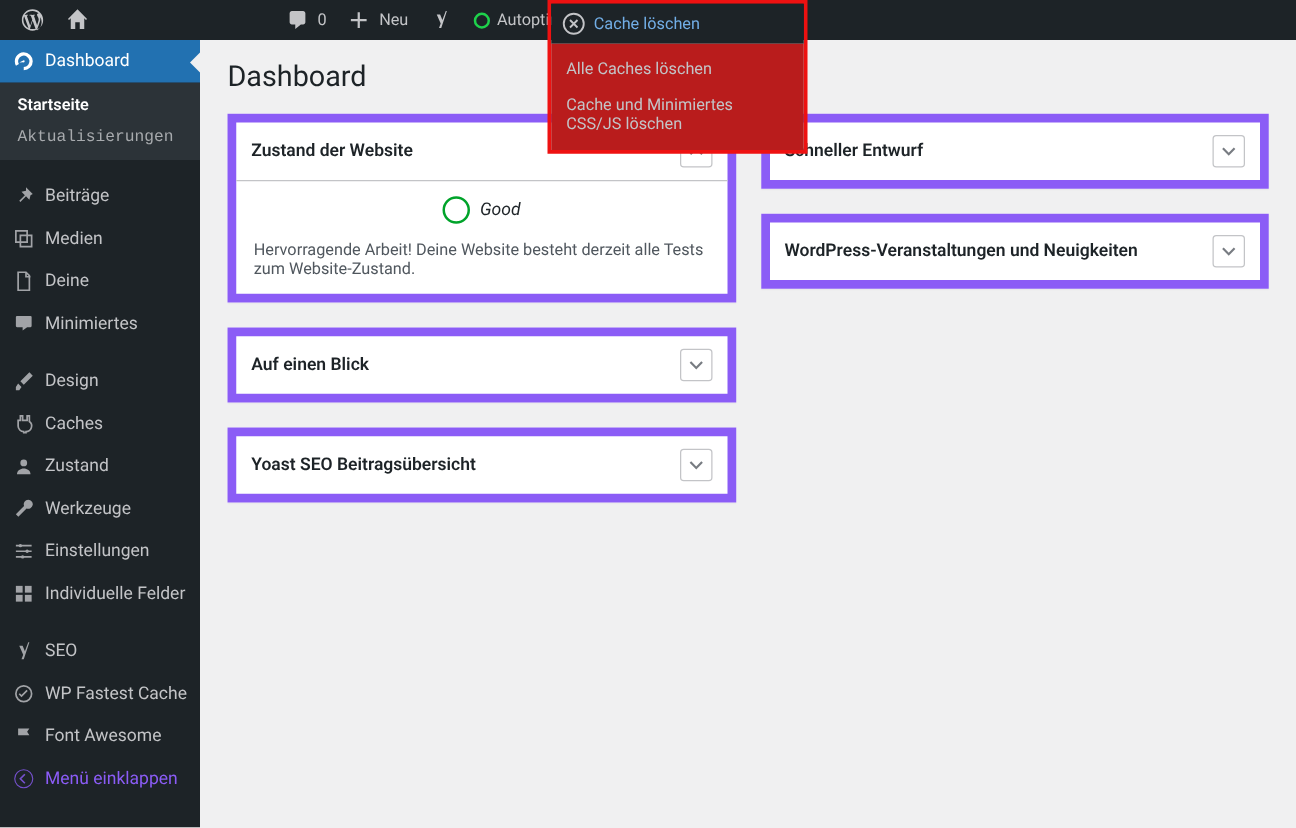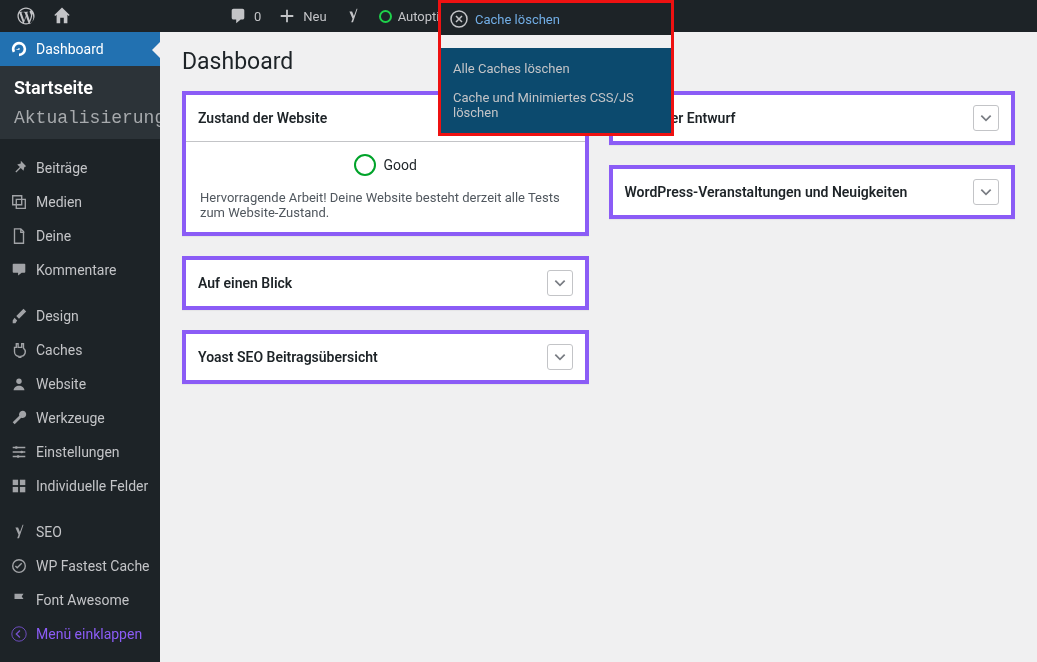--- a/index.html
+++ b/index.html
@@ -17,79 +17,79 @@
     display: flex; align-items: center; gap: 6px; padding: 0 8px; height: 32px;
     color: #c3c4c7; cursor: pointer; font-size: 13px;
   }
   .adminbar .ab-item svg { width: 18px; height: 18px; }
   .ab-icon { width: 20px; height: 20px; display: inline-flex; align-items:center; justify-content:center;}
   .green-circle {
     width: 13px; height: 13px; border: 2px solid #1ed14b; border-radius: 50%;
   }
   
   .cache-dd {
-    position: absolute; top: 0; left: 438px; width: 236px;
+    position: absolute; top: 0; left: 438px; width: 208px;
     border: 3px solid #e11; z-index: 30;
   }
   .cache-dd-head {
     height: 32px; display: flex; align-items: center; gap: 6px; padding: 0 8px;
     background: #1d2327; color: #72aee6; font-size: 13px;
   }
-  .cache-dd-body { background: #0c4a6e; color: #c3c4c7; padding: 6px 0; margin-top: 13px; }
+  .cache-dd-body { background: #b91c1c; color: #c3c4c7; padding: 6px 0; }
   .cache-dd-body .dd-item { padding: 7px 12px; font-size: 13px; cursor: pointer; }
   
   .sidebar {
     position: absolute; top: 32px; left: 0; bottom: 0; width: 160px;
     background: #1d2327; color: #c3c4c7; overflow: hidden;
   }
   .sidebar .m-item {
     display: flex; align-items: center; gap: 8px; padding: 8px 10px; font-size: 14px;
     cursor: pointer;
   }
   .sidebar .m-item svg { width: 18px; height: 18px; flex-shrink: 0; opacity: .8; }
   .sidebar .m-item.current {
     background: #2271b1; color: #fff;
   }
   .sidebar .m-item.current svg { opacity: 1; }
   .sidebar .sub { background: #2c3338; padding: 6px 0; }
-  .sidebar .sub .s-item { padding: 5px 10px 5px 14px; font-size: 18px; cursor:pointer;}
+  .sidebar .sub .s-item { padding: 5px 10px 5px 14px; font-size: 13px; cursor:pointer;}
   .sidebar .sub .s-item.cur { color: #fff; font-weight: 600; }
   .sidebar .sub .s-item:not(.cur){ color: #a7aaad; font-family: Liberation Mono, monospace; }
   .sidebar .sep { height: 12px; }
   .arrow-right {
     width: 0; height: 0; border-top: 8px solid transparent;
     border-bottom: 8px solid transparent; border-right: 8px solid #f0f0f1;
     position: absolute; right: 0; top: 10px;
   }
   .dash-item { position: relative; }
   
   .main {
     position: absolute; top: 32px; left: 160px; right: 0; bottom: 0;
     padding: 16px 22px; overflow: auto;
   }
   h1.page-title { font-size: 23px; font-weight: 400; color: #1d2327; margin-bottom: 16px;}
   .cols { display: flex; gap: 20px; }
   .col { flex: 1; min-width: 0; }
   .postbox {
-    background: #fff; border: 4px solid #8b5cf6; box-shadow: 0 1px 1px rgba(0,0,0,.04);
+    background: #fff; border: 7px solid #8b5cf6; box-shadow: 0 1px 1px rgba(0,0,0,.04);
     margin-bottom: 20px;
   }
   .postbox .hd {
     display: flex; align-items: center; justify-content: space-between;
     padding: 10px 12px; font-weight: 600; font-size: 14px; color: #1d2327;
     border-bottom: 1px solid #c3c4c7; cursor: pointer;
   }
   .postbox.closed .hd { border-bottom: none; }
   .toggle-ind {
     width: 26px; height: 26px; border: 1px solid #c3c4c7; border-radius: 3px;
     display: flex; align-items: center; justify-content: center; color: #787c82;
   }
   .toggle-ind svg { width: 14px; height: 14px; }
   .pb-body { padding: 12px 14px; font-size: 13px; color: #50575e; }
-  .health-row { display: flex; align-items: center; justify-content: center; gap: 8px; margin-bottom: 14px;}
+  .health-row { display: flex; align-items: center; justify-content: center; gap: 8px; margin-bottom: 14px; font-style: italic;}
   .health-row .ring { width: 22px; height: 22px; border: 2px solid #00a32a; border-radius: 50%; }
   .health-row .lbl { font-size: 14px; color: #1d2327; }
   .ico { fill: currentColor; }
 </style>
 </head>
 <body>
 
 <div class="adminbar">
   <div class="ab-item">
     <span class="ab-icon">
@@ -180,42 +180,42 @@
   <div class="m-item">
     <svg viewBox="0 0 20 20" class="ico">
         <path d="M5 2h7l3 3v13H5zM12 2v4h4" fill="none" stroke="currentColor" stroke-width="1.5"></path>
       </svg>
     <span>Deine</span>
   </div>
   <div class="m-item">
     <svg viewBox="0 0 20 20" class="ico">
         <path d="M4 3h12a1 1 0 011 1v8a1 1 0 01-1 1h-3l-4 3v-3H4a1 1 0 01-1-1V4a1 1 0 011-1z"></path>
       </svg>
-    <span>Kommentare</span>
+    <span>Minimiertes</span>
   </div>
   <div class="sep"></div>
 
   <div class="m-item">
     <svg viewBox="0 0 20 20" class="ico">
         <path d="M15 2l3 3-8 8-3-3zM5 12l3 3-2 3H3v-3z"></path>
       </svg>
     <span>Design</span>
   </div>
   <div class="m-item">
     <svg viewBox="0 0 20 20" class="ico">
         <path d="M7 3v4H5v5a5 5 0 005 5v1h2v-1a5 5 0 003-9V3h-2v4H9V3z" fill="none" stroke="currentColor" stroke-width="1.5"></path>
       </svg>
     <span>Caches</span>
   </div>
   <div class="m-item">
     <svg viewBox="0 0 20 20" class="ico">
         <circle cx="10" cy="7" r="3"></circle>
         <path d="M4 17c0-3 3-5 6-5s6 2 6 5z"></path>
       </svg>
-    <span>Website</span>
+    <span>Zustand</span>
   </div>
   <div class="m-item">
     <svg viewBox="0 0 20 20" class="ico">
         <path d="M14 2a4 4 0 00-3.7 5.5L3 14.8 5.2 17l7.3-7.3A4 4 0 1014 2z"></path>
       </svg>
     <span>Werkzeuge</span>
   </div>
   <div class="m-item">
     <svg viewBox="0 0 20 20" class="ico">
         <path d="M3 5h14M3 10h14M3 15h14" stroke="currentColor" stroke-width="1.5"></path>

